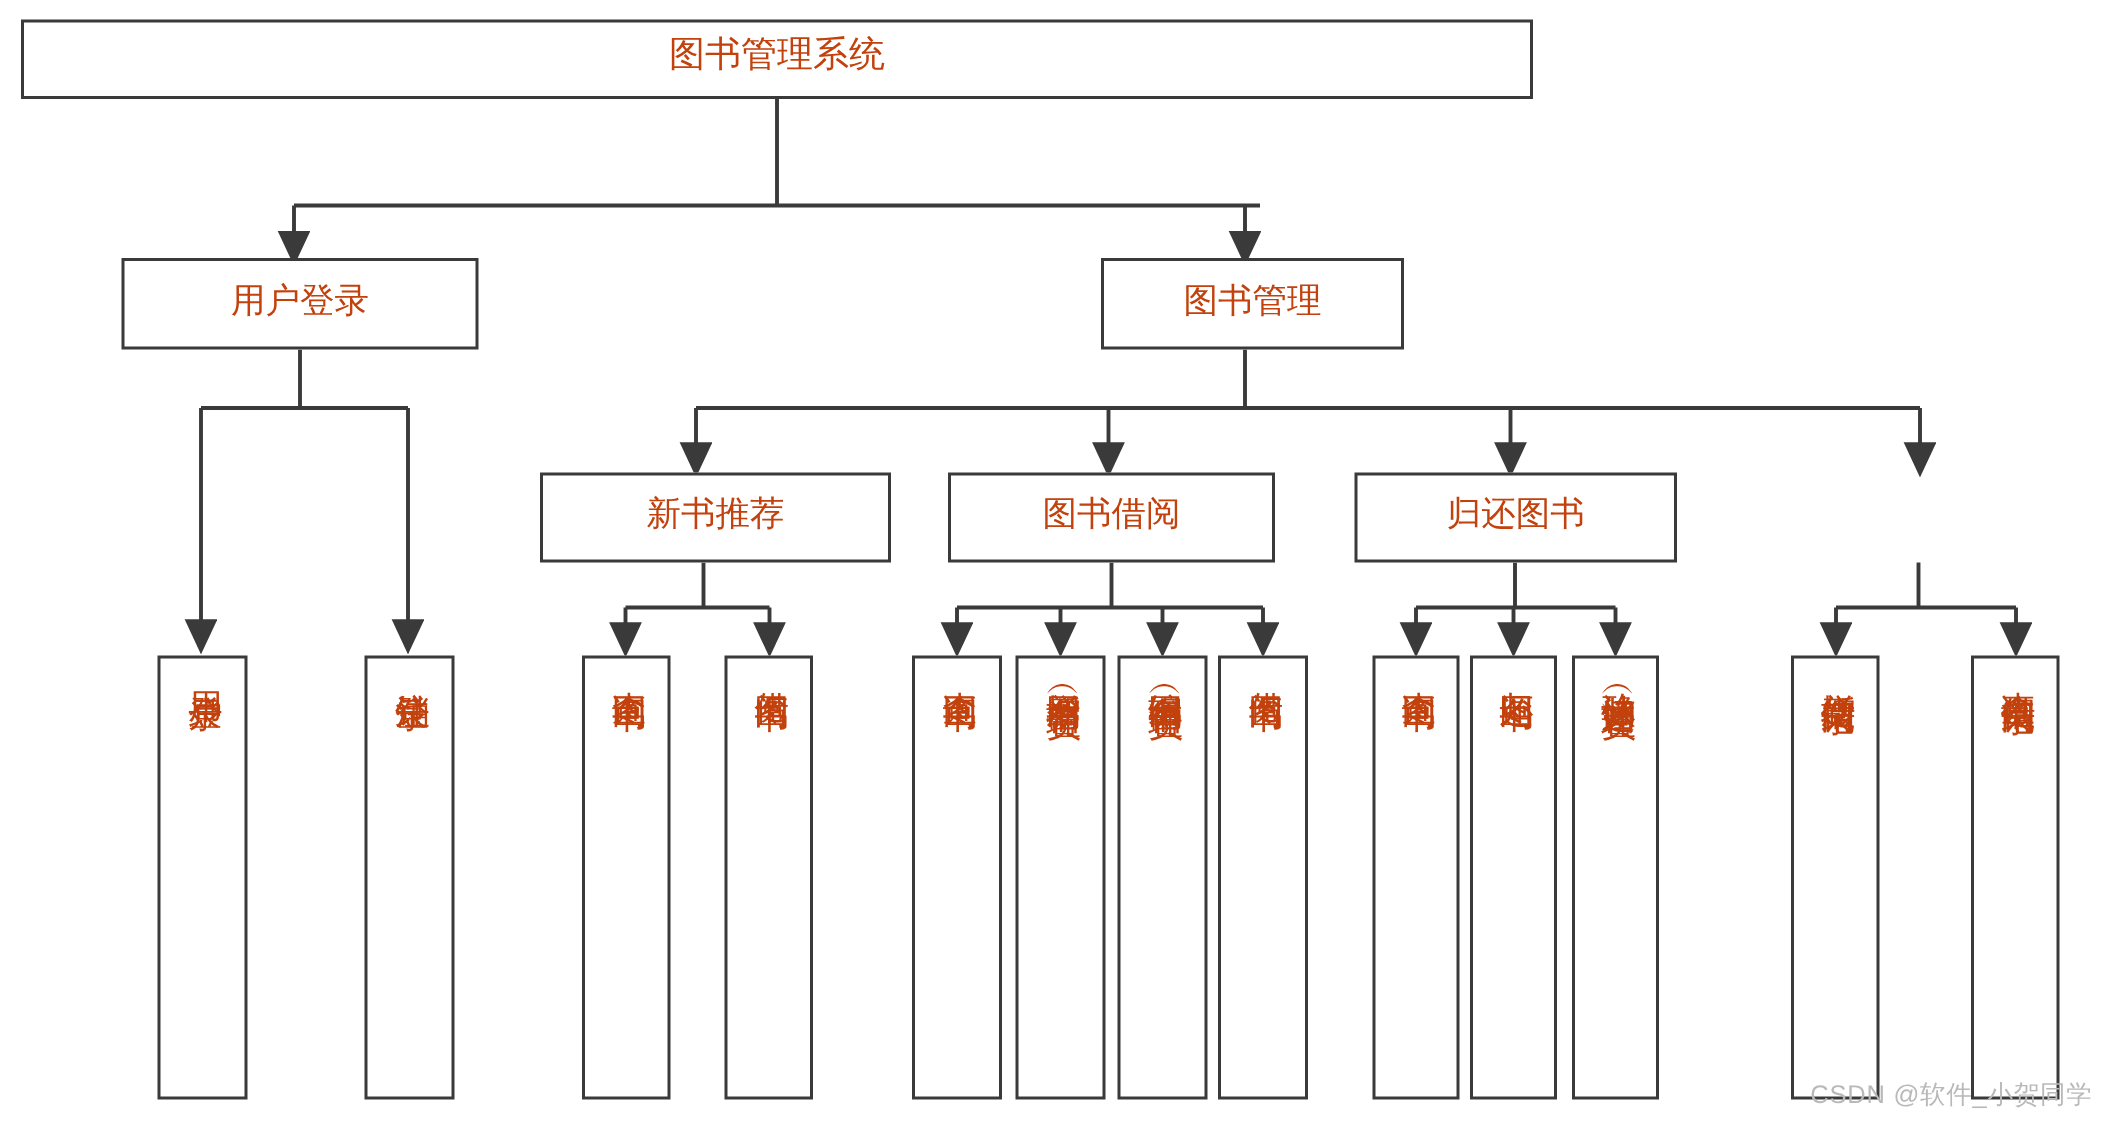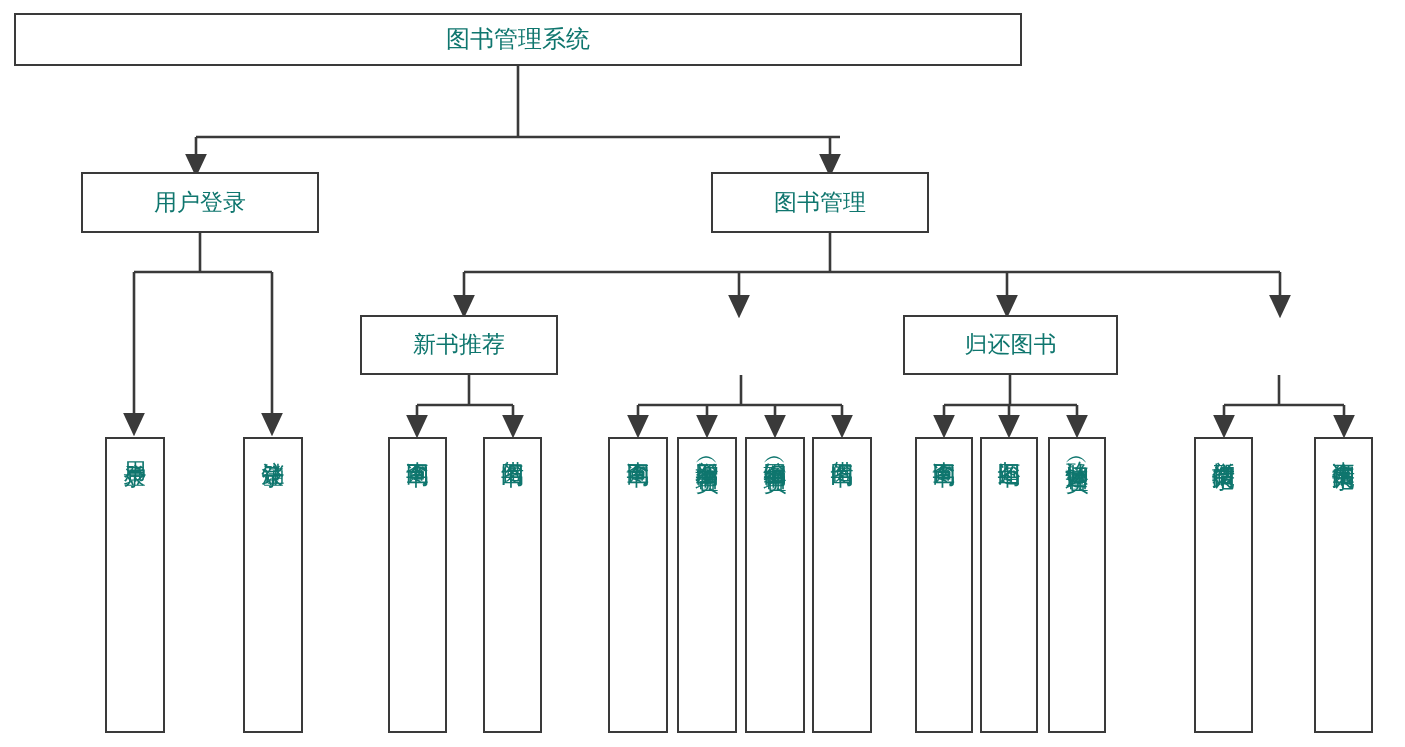--- a/index.html
+++ b/index.html
@@ -31,22 +31,22 @@
     position: absolute;
     box-sizing: border-box;
     border: 2.4px solid #3a3a3a;
     background: #ffffff;
     display: flex;
     align-items: center;
     justify-content: center;
     overflow: hidden;
   }
   .node-label {
-    color: #0f766e;
-    font-family: Liberation Serif, serif;
+    color: #c2410c;
+    font-family: Liberation Mono, monospace;
     line-height: 1.12;
     white-space: nowrap;
     text-align: center;
   }
   .node-h .node-label {
     font-size: 23px;
     writing-mode: horizontal-tb;
   }
   .node-root .node-label {
     font-size: 24px;
@@ -130,26 +130,29 @@
     </g>
   </svg>
 
   <div class="node-box node-h node-root" style="left:14px; top:13px; width:1008px; height:53px;">
     <span class="node-label">图书管理系统</span>
   </div>
 
   <div class="node-box node-h" style="left:81px; top:172px; width:238px; height:61px;">
     <span class="node-label">用户登录</span>
   </div>
-  <div class="node-box node-h" style="left:711px; top:172px; width:218px; height:61px;">
+  <div class="node-box node-h" style="left:734px; top:172px; width:202px; height:61px;">
     <span class="node-label">图书管理</span>
   </div>
 
-  <div class="node-box node-h" style="left:360px; top:315px; width:198px; height:60px;">
+  <div class="node-box node-h" style="left:360px; top:315px; width:234px; height:60px;">
     <span class="node-label">新书推荐</span>
+  </div>
+  <div class="node-box node-h" style="left:632px; top:315px; width:218px; height:60px;">
+    <span class="node-label">图书借阅</span>
   </div>
   <div class="node-box node-h" style="left:903px; top:315px; width:215px; height:60px;">
     <span class="node-label">归还图书</span>
   </div>
 
   <div class="node-box node-v" style="left:105px; top:437px; width:60px; height:296px;">
     <span class="node-label">用户登录</span>
   </div>
   <div class="node-box node-v" style="left:243px; top:437px; width:60px; height:296px;">
     <span class="node-label">注销登录</span>
@@ -185,14 +188,15 @@
     <span class="node-label">确认归还（管理员）</span>
   </div>
 
   <div class="node-box node-v" style="left:1194px; top:437px; width:59px; height:296px;">
     <span class="node-label">新增借阅记录</span>
   </div>
   <div class="node-box node-v" style="left:1314px; top:437px; width:59px; height:296px;">
     <span class="node-label">查询借阅记录</span>
   </div>
 
+  <div class="watermark">CSDN @软件_小贺同学</div>
 
 </div>
 
 </body></html>

